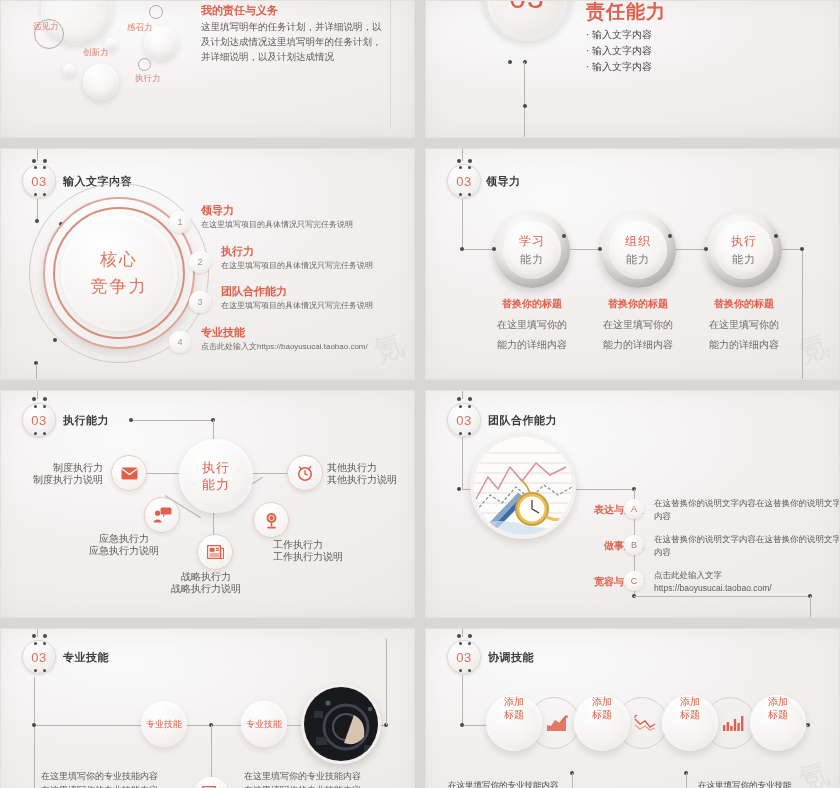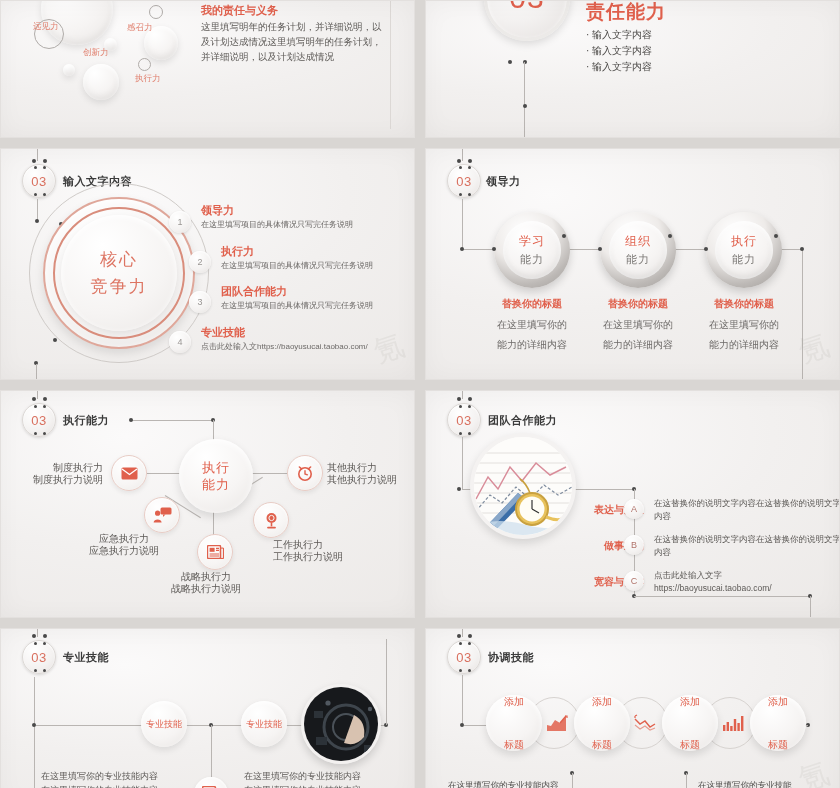--- a/index.html
+++ b/index.html
@@ -173,21 +173,21 @@
     background:radial-gradient(circle at 36% 26%, #ffffff 0%, #f6f4f3 60%, #eceae8 100%);
     box-shadow:0 2px 5px rgba(0,0,0,0.09), inset 0 1px 3px #fff;
     display:flex;align-items:center;justify-content:center;
   }
 
   
   .s8 .cir{
     position:absolute;width:56px;height:56px;border-radius:50%;
     background:radial-gradient(circle at 36% 26%, #ffffff 0%, #f6f4f3 56%, #e7e4e2 100%);
     box-shadow:0 4px 9px rgba(0,0,0,0.12), inset 0 2px 5px #fff;
-    display:flex;flex-direction:column;align-items:center;justify-content:space-between;
+    display:flex;flex-direction:column;align-items:center;justify-content:flex-start;
   }
   .s8 .cir span{font-size:10px;color:#e0604c;line-height:13px;}
   .s8 .ghost{position:absolute;width:52px;height:52px;border-radius:50%;border:1px solid #d7d3d0;}
   .s8 .chart{position:absolute;width:22px;height:18px;}
   .s8 .btxt{position:absolute;font-size:8.5px;color:#4b4947;line-height:13px;white-space:nowrap;}
 
   .wm{position:absolute;right:10px;bottom:10px;font-size:30px;color:rgba(160,155,150,.12);
       transform:rotate(-18deg);pointer-events:none;}
 </style>
 </head>

